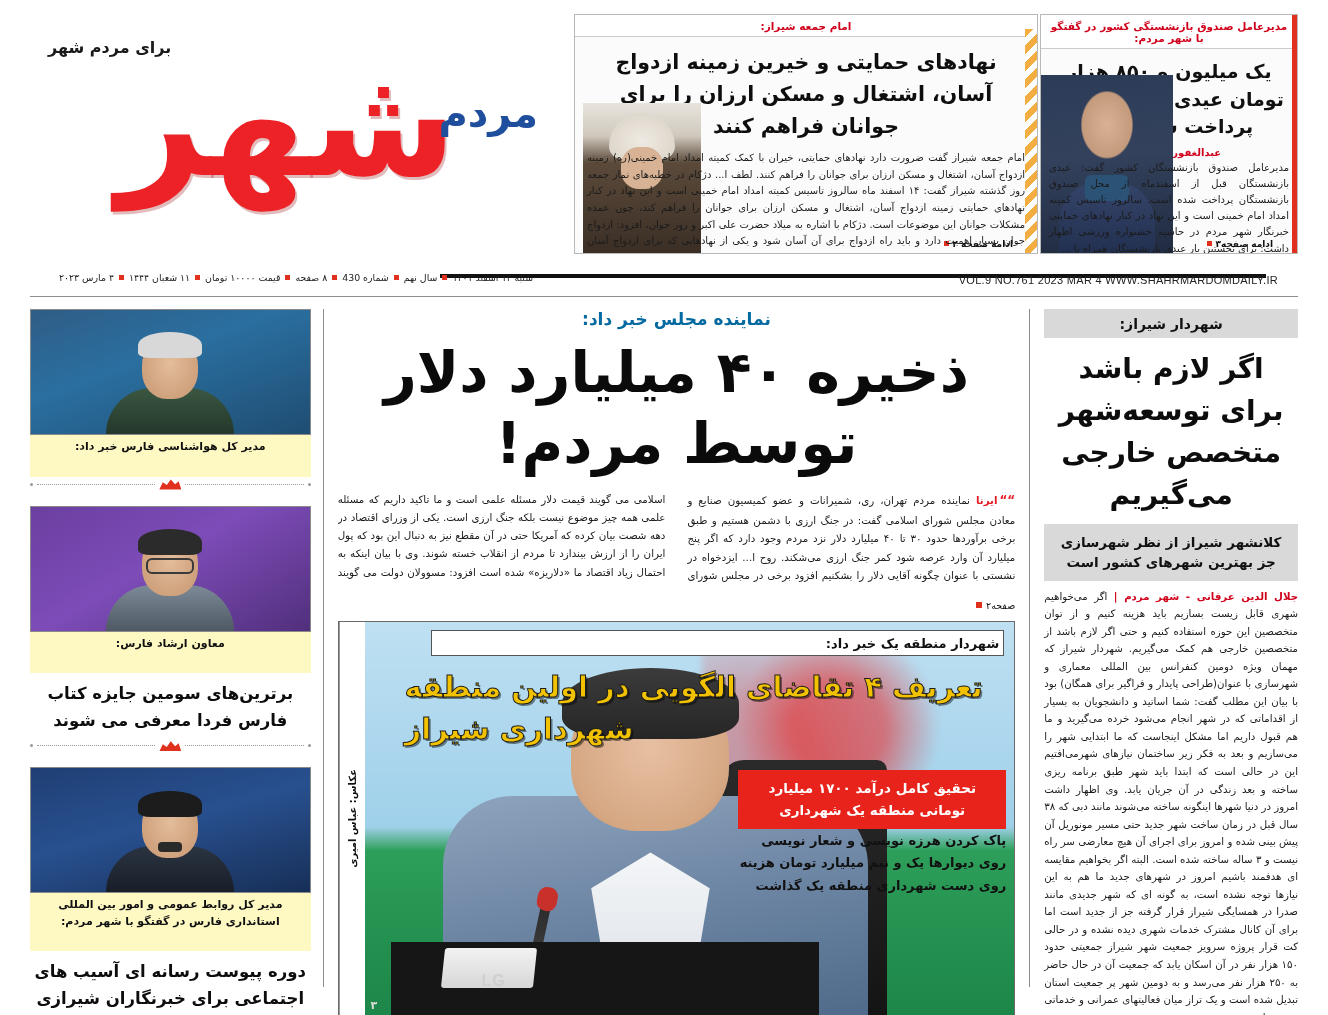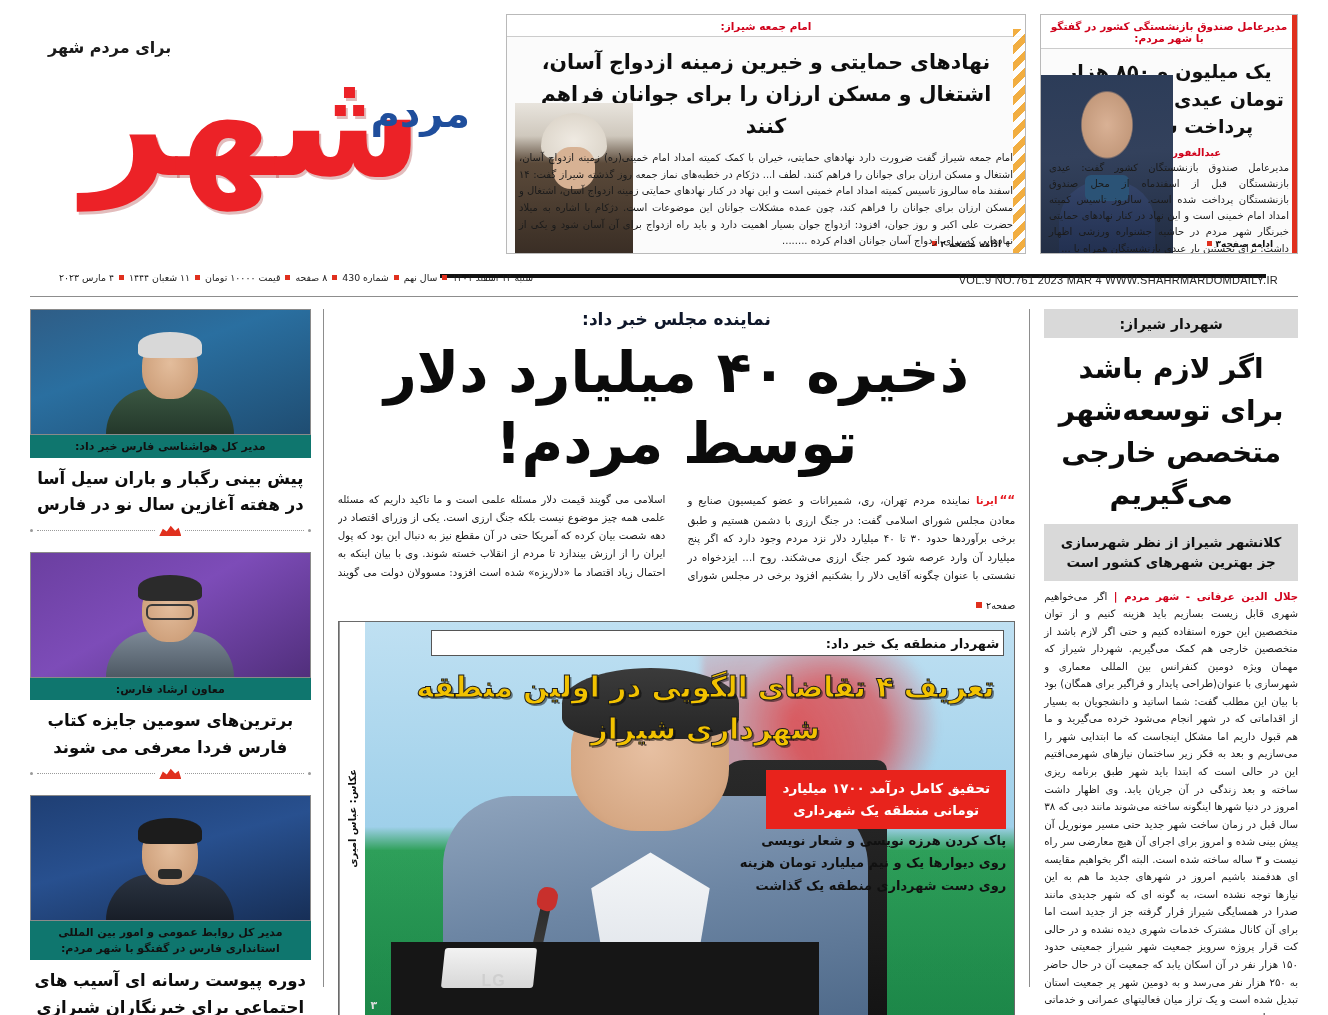--- a/index.html
+++ b/index.html
@@ -11,21 +11,21 @@
     direction: rtl;
     overflow: hidden;
     position: relative;
   }
   .page { width: 1328px; height: 1015px; position: relative; padding: 0 30px; }
 
   
   .masthead { height: 272px; position: relative; display: flex; }
 
   .mast-left { width: 258px; padding-top: 14px; position: relative; }
-  .mast-mid  { width: 520px; padding-top: 14px; margin-right: 14px; position: relative;}
+  .mast-mid  { width: 464px; padding-top: 14px; margin-right: 2px; position: relative;}
   .mast-logo { flex: 1; position: relative; }
 
   .promo-box {
     border: 1px solid #b9b9b9;
     background: #fbfbfb;
     height: 240px;
     position: relative;
     overflow: hidden;
   }
   .promo-kicker {
@@ -176,21 +176,21 @@
   .cont-mark {
     font-size: 9.5px; font-weight: normal; color: #111; margin-top: 3px;
   }
   .cont-mark::after {
     content: ""; display: inline-block; width: 6px; height: 6px;
     background: #e0301e; margin-right: 4px; vertical-align: 1px;
   }
 
   
   .main-kicker {
-    color: #0f172a; font-size: 17px; font-weight: bold; text-align: center;
+    color: #0369a1; font-size: 17px; font-weight: bold; text-align: center;
     padding-bottom: 6px;
   }
   .main-headline {
     font-size: 57px; font-weight: bold; color: #0b0b0b; text-align: center;
     line-height: 1.25; letter-spacing: -2.5px; padding: 2px 0 10px;
   }
   .main-cols {
     column-count: 2; column-gap: 22px; column-rule: 0;
     font-size: 10.3px; line-height: 1.78; text-align: justify; color: #1a1a1a;
     height: 108px; overflow: hidden;
@@ -289,27 +289,27 @@
 
   
   .ov-kicker {
     position: absolute; top: 8px; right: 10px; left: 66px;
     background: #ffffff; border: 1px solid #555;
     font-size: 13px; font-weight: bold; color: #111;
     padding: 5px 4px 4px; z-index: 5;
   }
   .ov-headline {
     position: absolute; top: 44px; right: 8px; left: 40px; z-index: 5;
-    text-align: center; font-size: 29px; font-weight: bold;
+    text-align: left; font-size: 29px; font-weight: bold;
     color: #f2c200; line-height: 1.45; letter-spacing: -1px;
     -webkit-text-stroke: 1px #1b1b1b;
     text-shadow: 2px 2px 0 rgba(0,0,0,.45);
   }
   .ov-red {
-    position: absolute; top: 148px; right: 8px; width: 240px; z-index: 5;
+    position: absolute; top: 148px; right: 8px; width: 268px; z-index: 5;
     background: #e8231c; color: #ffffff; font-size: 13.5px; font-weight: bold;
     text-align: center; line-height: 1.65; padding: 7px 8px 8px;
   }
   .ov-body {
     position: absolute; top: 208px; right: 8px; width: 268px; z-index: 5;
     font-size: 13px; font-weight: bold; color: #111; line-height: 1.75;
     text-align: right;
   }
 
   
@@ -342,22 +342,22 @@
   .p2 .rp-head::after{
     content:""; position:absolute; left:4px; right:4px; top:24px; height:12px;
     border:2px solid #3a3a3a; border-radius:6px;
   }
   .p3 .rp-head::after{
     content:""; position:absolute; left:16px; right:16px; bottom:6px; height:10px;
     background:#2a2a2a; border-radius:4px;
   }
 
   .rcaption {
-    background: #0f766e; color: #111; font-size: 11px; font-weight: bold;
-    text-align: center; padding: 4px 6px 2px; line-height: 1.5;
+    background: #fef9c3; color: #111; font-size: 11px; font-weight: bold;
+    text-align: center; padding: 4px 6px 21px; line-height: 1.5;
   }
   .rheadline {
     font-size: 16.5px; font-weight: bold; color: #0d0d0d; text-align: center;
     line-height: 1.62; padding: 8px 2px 4px; letter-spacing: -.5px;
   }
   .rdiv {
     display: flex; align-items: center; justify-content: center; gap: 4px; padding: 2px 0 6px;
   }
   .rdiv .line {
     flex: 1; border-top: 1px dotted #9a9a9a; height: 1px;
@@ -461,21 +461,20 @@
 
     <div class="col-right">
 
       <div class="rnews">
         <div class="rphoto p1">
           <div class="rp-body"></div>
           <div class="rp-head"></div>
           <div class="rp-hair"></div>
         </div>
         <div class="rcaption">مدیر کل هواشناسی فارس خبر داد:</div>
-        <div class="rheadline">پیش بینی رگبار و باران سیل آسا در هفته آغازین سال نو در فارس</div>
         <div class="rdiv">
           <span class="dotend"></span>
           <span class="line"></span>
           <span class="mark"></span>
           <span class="line"></span>
           <span class="dotend"></span>
         </div>
       </div>
 
       <div class="rnews">

